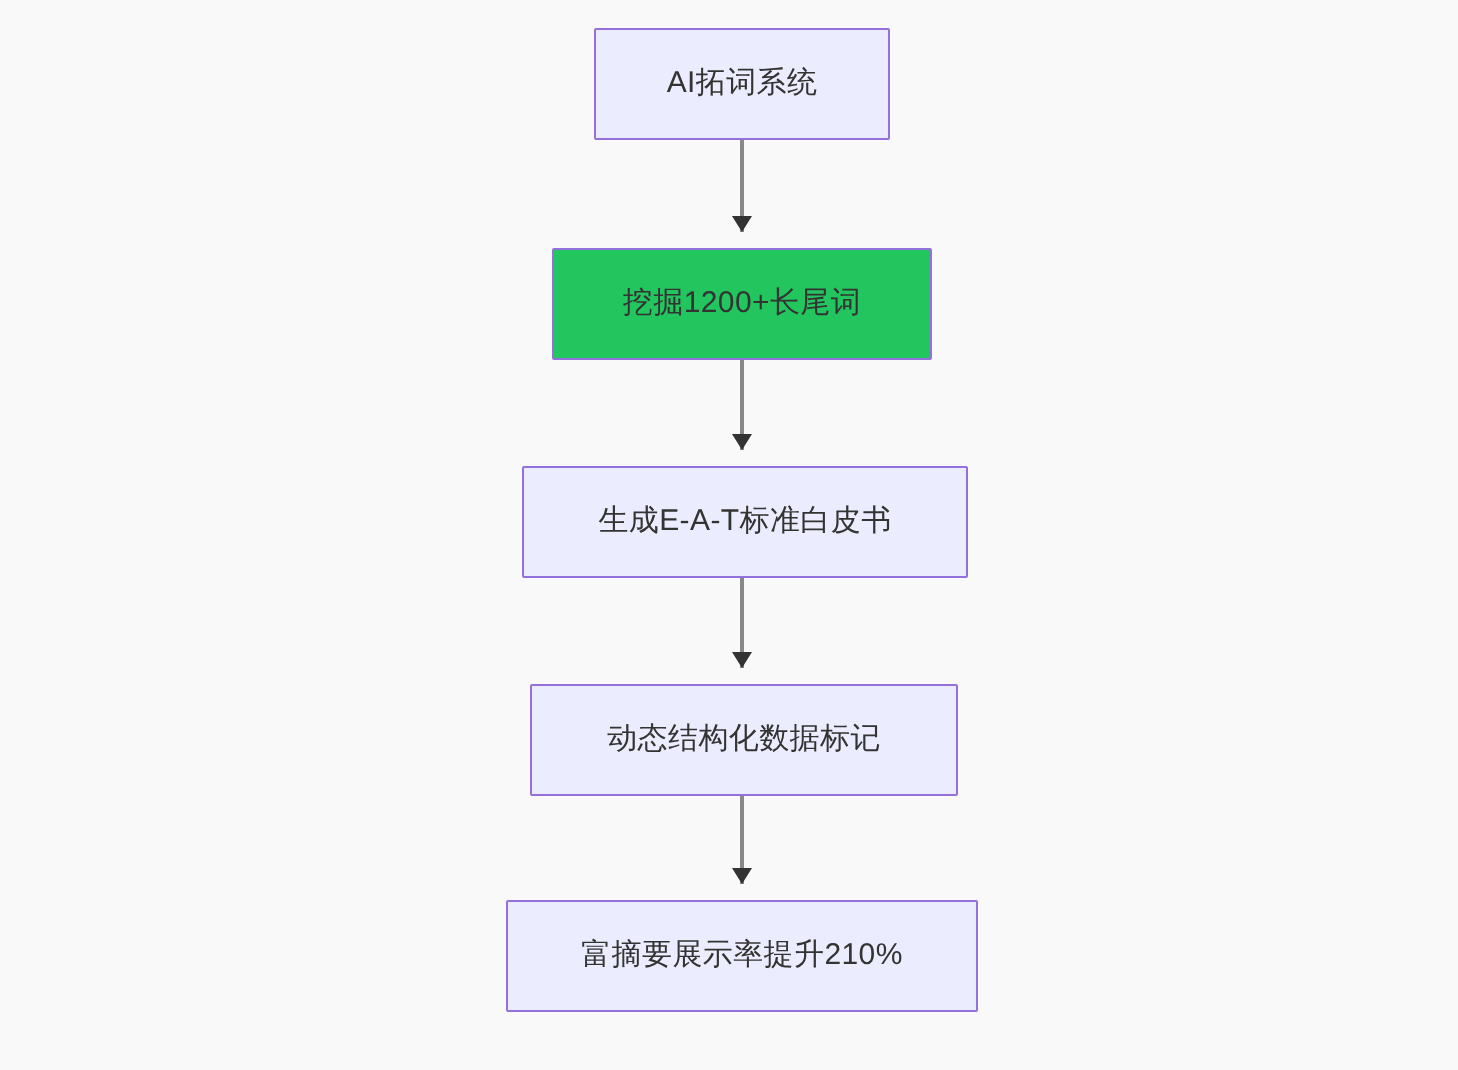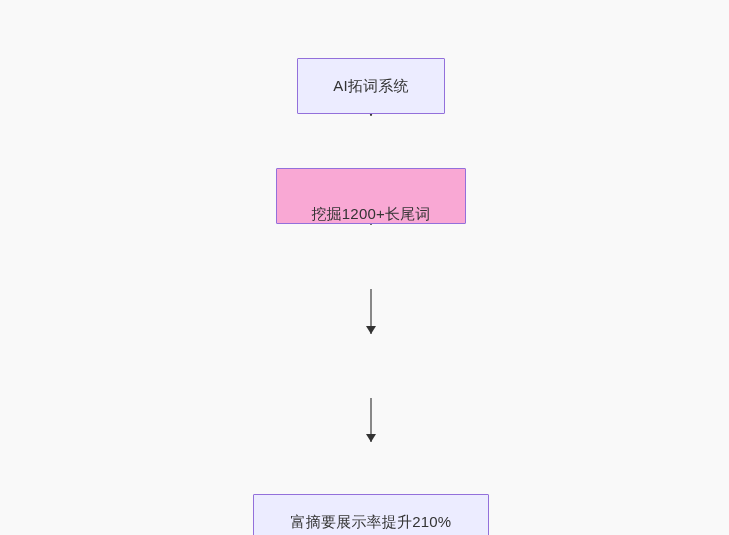--- a/index.html
+++ b/index.html
@@ -25,21 +25,20 @@
     border: 1px solid #9370db;
     border-radius: 1px;
     display: flex;
     align-items: center;
     justify-content: center;
     color: #333333;
     font-size: 15px;
     line-height: 1.2;
     letter-spacing: 0.2px;
     white-space: nowrap;
-    margin-top: 44px;
   }
   .node-label {
     display: block;
     text-align: center;
   }
   .edge {
     position: absolute;
     width: 0;
     border-left: 2px solid #888888;
     box-sizing: border-box;
@@ -67,23 +66,29 @@
   <div class="edge" style="left: 370px; top: 289px; height: 45px; border-left-color: rgb(136, 136, 136);"></div>
   <div class="arrowhead" style="left: 366px; top: 326px; border-top-color: rgb(51, 51, 51);"></div>
 
   <div class="edge" style="left: 370px; top: 398px; height: 44px; border-left-color: rgb(136, 136, 136);"></div>
   <div class="arrowhead" style="left: 366px; top: 434px; border-top-color: rgb(51, 51, 51);"></div>
 
   <div class="node" style="left: 297px; top: 14px; width: 148px; height: 56px; background: rgb(236, 236, 255); border-color: rgb(147, 112, 219); color: rgb(51, 51, 51);">
     <span class="node-label">AI拓词系统</span>
   </div>
 
-  <div class="node" style="left: 276px; top: 124px; width: 190px; height: 56px; background: #f9a8d4; border-color: rgb(147, 112, 219); color: rgb(51, 51, 51); align-items: flex-end;">
+  <div class="node" style="left: 276px; top: 124px; width: 190px; height: 56px; background: #22c55e; border-color: rgb(147, 112, 219); color: rgb(51, 51, 51);">
     <span class="node-label">挖掘1200+长尾词</span>
   </div>
 
+  <div class="node" style="left: 261px; top: 233px; width: 223px; height: 56px; background: rgb(236, 236, 255); border-color: rgb(147, 112, 219); color: rgb(51, 51, 51);">
+    <span class="node-label">生成E-A-T标准白皮书</span>
+  </div>
 
+  <div class="node" style="left: 265px; top: 342px; width: 214px; height: 56px; background: rgb(236, 236, 255); border-color: rgb(147, 112, 219); color: rgb(51, 51, 51);">
+    <span class="node-label">动态结构化数据标记</span>
+  </div>
 
   <div class="node" style="left: 253px; top: 450px; width: 236px; height: 56px; background: rgb(236, 236, 255); border-color: rgb(147, 112, 219); color: rgb(51, 51, 51);">
     <span class="node-label">富摘要展示率提升210%</span>
   </div>
 
 </div>
 
 </body></html>

